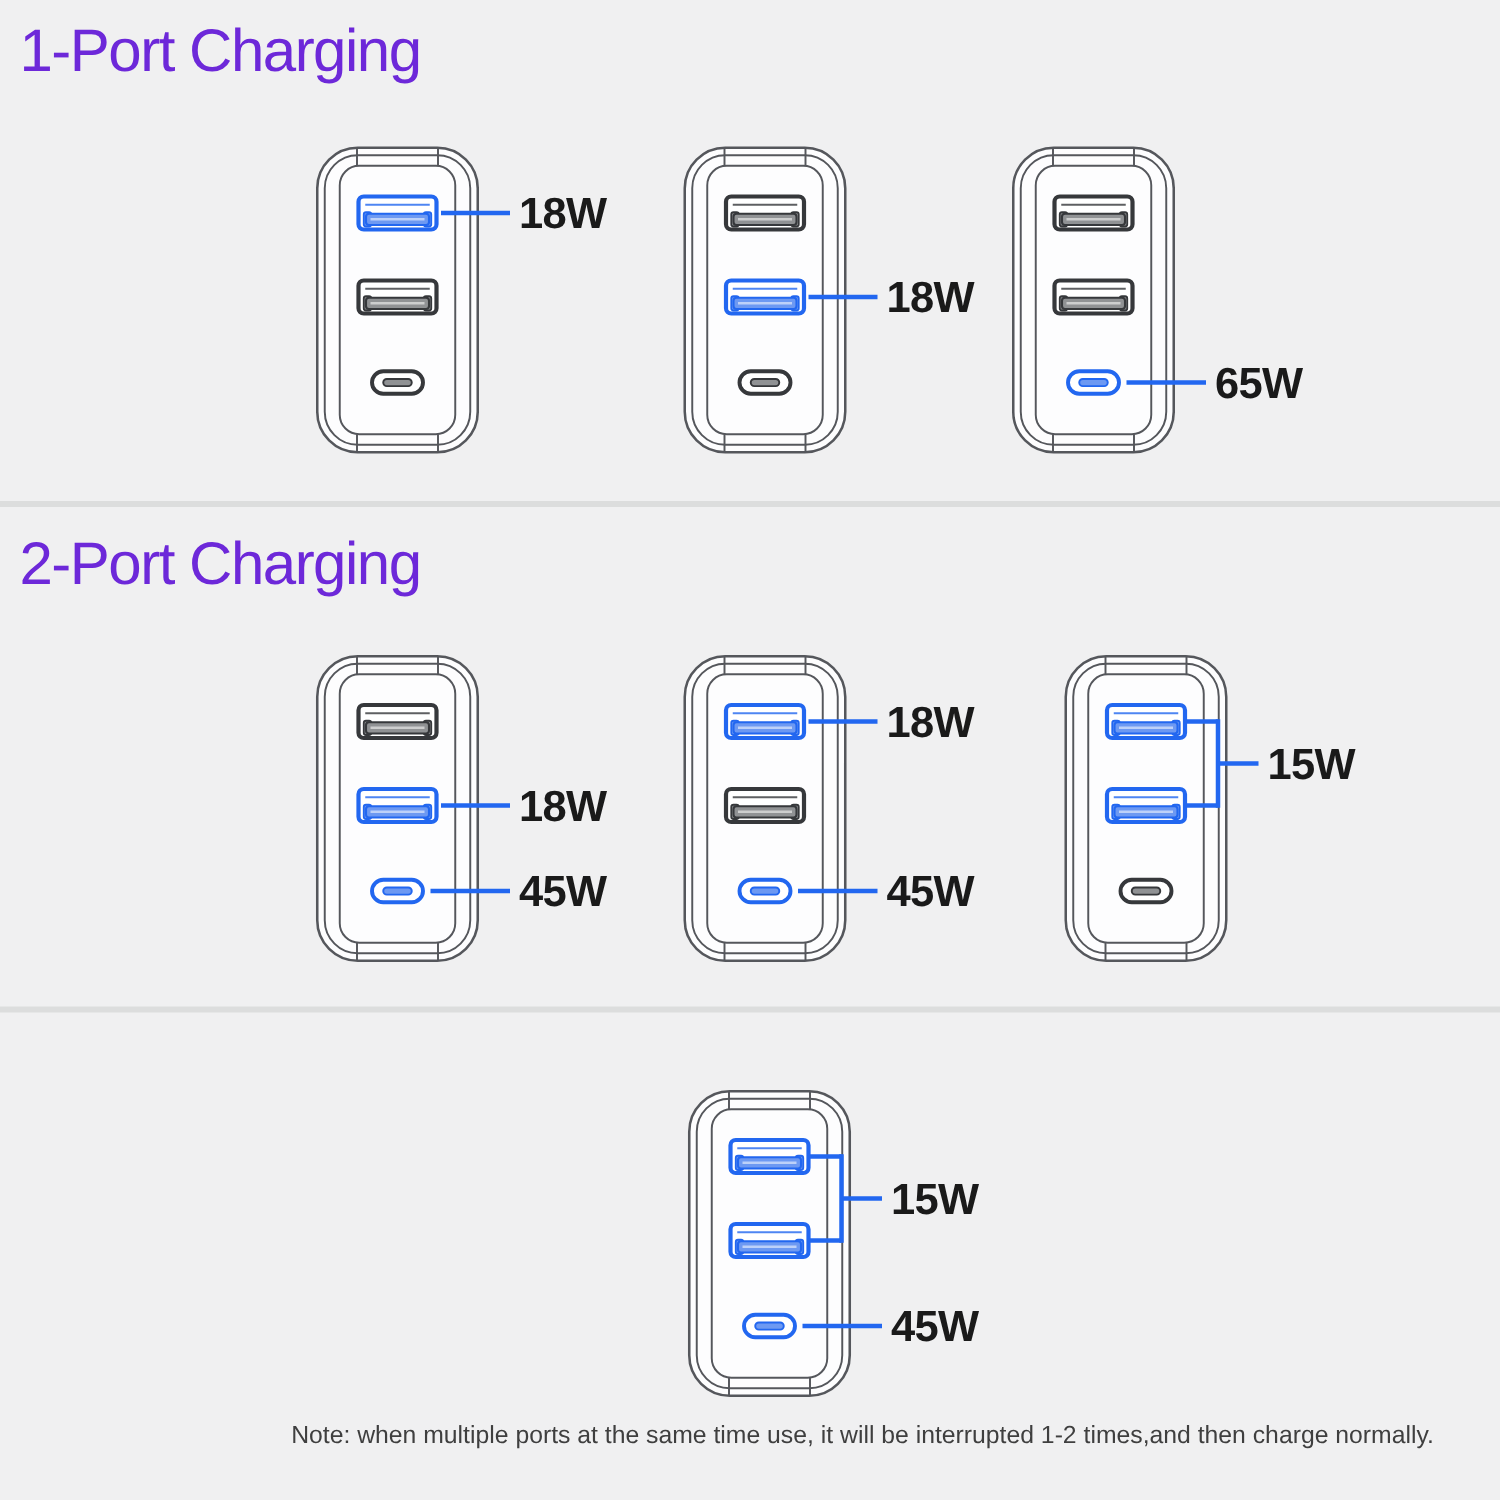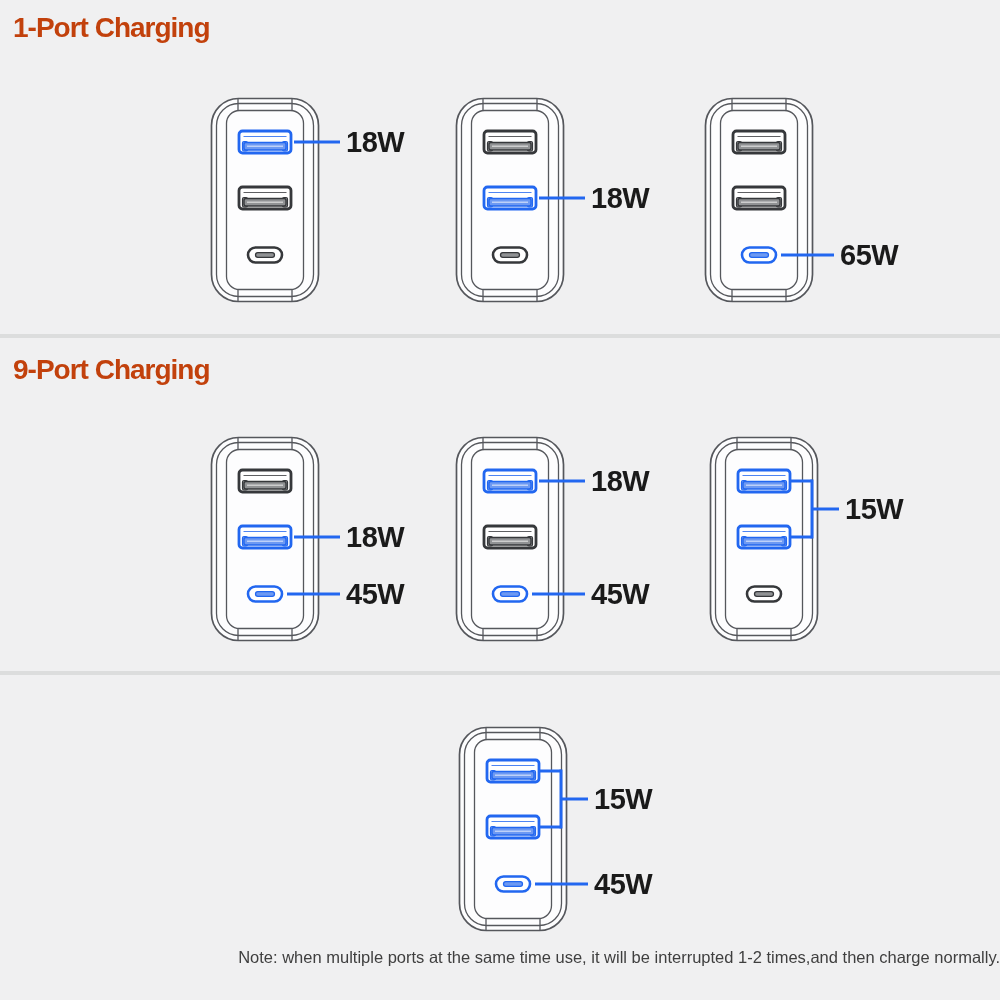--- a/index.html
+++ b/index.html
@@ -5,44 +5,44 @@
   html,body{margin:0;padding:0;}
   body{font-family:"Liberation Sans","DejaVu Sans",sans-serif;}
   .page{
     position:relative;
     width:1000px;height:1000px;
     background:#f0f0f1;
     overflow:hidden;
   }
   .title{
     position:absolute;left:13px;margin:0;
-    font-size:28px;font-weight:700;letter-spacing:-1px;
-    color:#c2410c;
+    font-size:40px;font-weight:400;letter-spacing:-1px;
+    color:#6d28d9;
   }
   .divider{
     position:absolute;left:0;width:1000px;height:4px;
     background:#dcdddd;
   }
   .charger{
     position:absolute;width:232px;height:206px;
   }
   .charger svg{display:block;}
   .note{
     position:absolute;left:150px;top:945px;width:850px;
-    text-align:right;font-size:16.5px;line-height:25px;color:#3f3f3f;
+    text-align:center;font-size:16.5px;line-height:25px;color:#3f3f3f;
   }
 </style>
 </head>
 <body>
 
 <div class="page" id="page">
 
   <h2 class="title" style="top:12px">1-Port Charging</h2>
   <div class="divider" style="top:334px"></div>
-  <h2 class="title" style="top:354px">9-Port Charging</h2>
+  <h2 class="title" style="top:354px">2-Port Charging</h2>
   <div class="divider" style="top:671px"></div>
 
   <div class="charger" style="left: 210px; top: 97px;">
       <svg viewBox="0 0 232 206" width="232" height="206">
         <g stroke="#55575c" fill="none">
           <rect x="1.5" y="1.5" width="107" height="203" rx="27" fill="#fdfdfe" stroke-width="1.7"></rect>
           <rect x="6.5" y="6.5" width="97" height="193" rx="22" stroke-width="1.3"></rect>
           <rect x="16.5" y="13.5" width="77" height="179" rx="13" stroke-width="1.3"></rect>
           <line x1="28" y1="2" x2="28" y2="13.5" stroke-width="1.3"></line>
           <line x1="82" y1="2" x2="82" y2="13.5" stroke-width="1.3"></line>
@@ -101,21 +101,21 @@
           <line x1="37" y1="105.2" x2="73" y2="105.2" stroke="#ffffff" opacity="0.55" stroke-width="1.6"></line>
         </g>
         <g>
           <rect x="38" y="150.5" width="34" height="15" rx="7.5" fill="#ffffff" stroke="#36383b" stroke-width="2.6"></rect>
           <rect x="45.5" y="155.6" width="19" height="4.8" rx="2.4" fill="#909294" stroke="#36383b" stroke-width="1.3"></rect>
         </g>
         <line x1="84" y1="101" x2="130" y2="101" stroke="#2267f0" stroke-width="3"></line>
         <text x="136" y="111" font-size="29" font-weight="700" fill="#1a1a1a" letter-spacing="-0.5">18W</text>
       </svg>
     </div>
-    <div class="charger" style="left: 704px; top: 97px;">
+    <div class="charger" style="left: 674px; top: 97px;">
       <svg viewBox="0 0 232 206" width="232" height="206">
         <g stroke="#55575c" fill="none">
           <rect x="1.5" y="1.5" width="107" height="203" rx="27" fill="#fdfdfe" stroke-width="1.7"></rect>
           <rect x="6.5" y="6.5" width="97" height="193" rx="22" stroke-width="1.3"></rect>
           <rect x="16.5" y="13.5" width="77" height="179" rx="13" stroke-width="1.3"></rect>
           <line x1="28" y1="2" x2="28" y2="13.5" stroke-width="1.3"></line>
           <line x1="82" y1="2" x2="82" y2="13.5" stroke-width="1.3"></line>
           <line x1="28" y1="192.5" x2="28" y2="204.5" stroke-width="1.3"></line>
           <line x1="82" y1="192.5" x2="82" y2="204.5" stroke-width="1.3"></line>
         </g>

